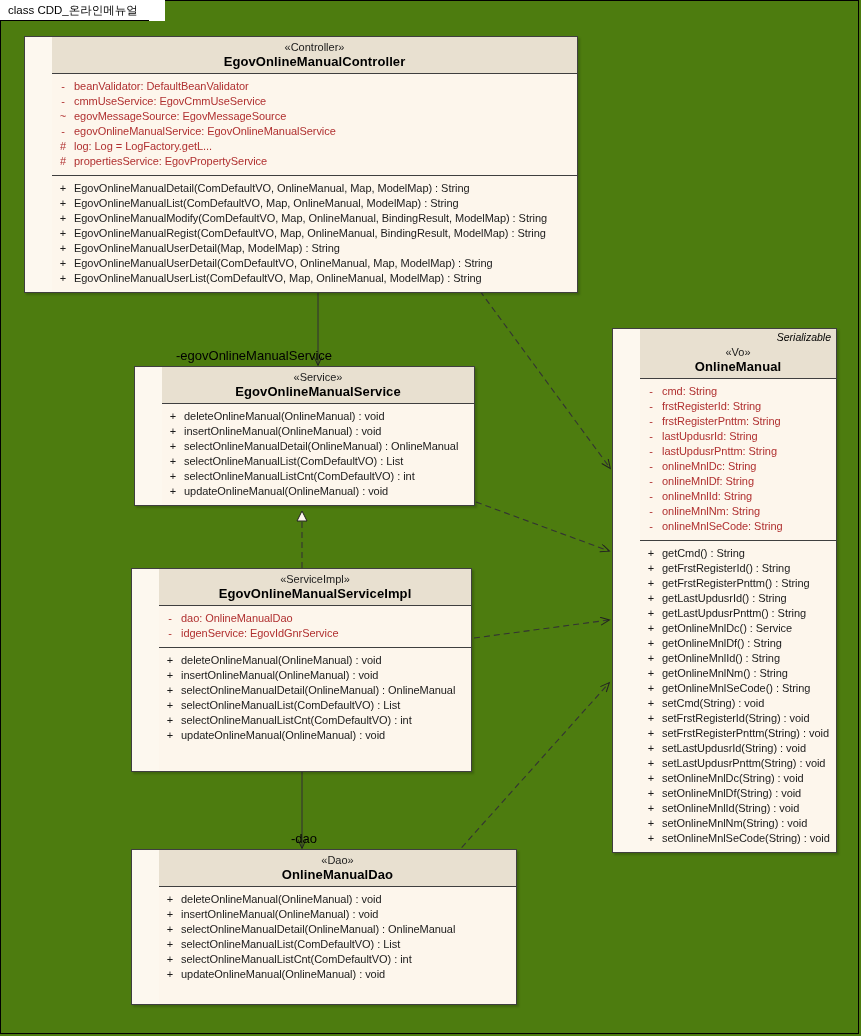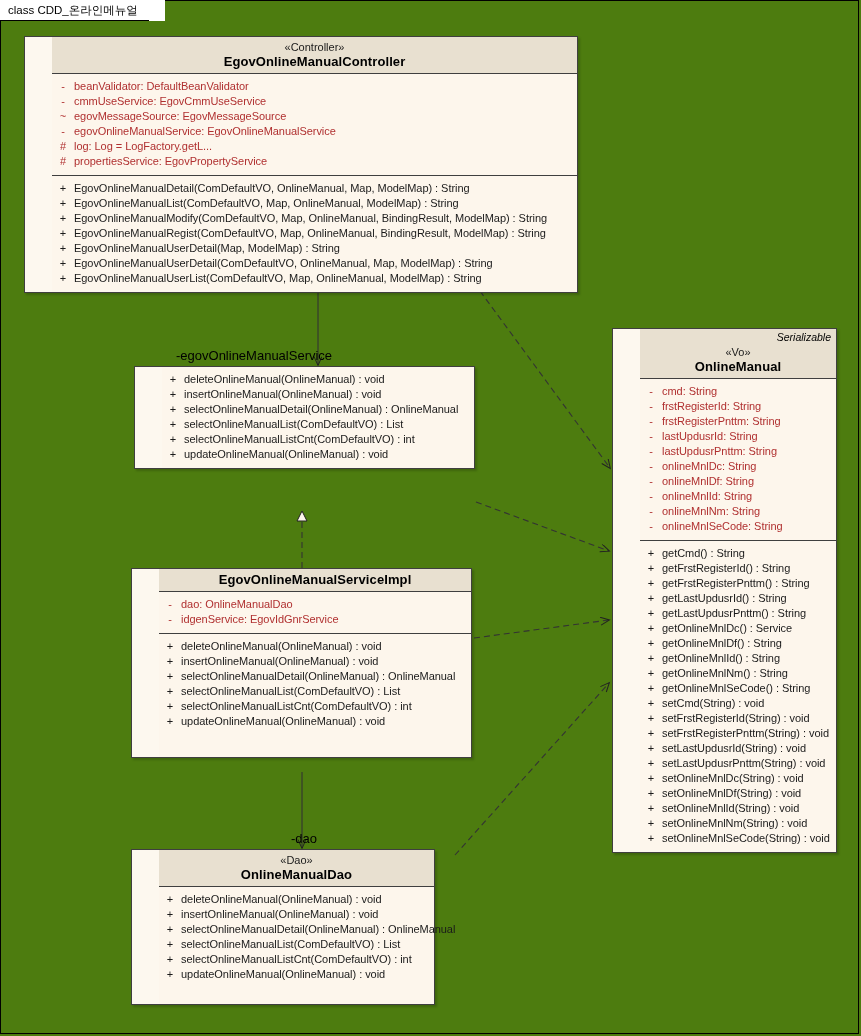--- a/index.html
+++ b/index.html
@@ -247,20 +247,24 @@
           <span class="mtext">EgovOnlineManualUserDetail(ComDefaultVO, OnlineManual, Map, ModelMap) : String</span>
         </div>
       <div class="member op">
           <span class="vis">+</span>
           <span class="mtext">EgovOnlineManualUserList(ComDefaultVO, Map, OnlineManual, ModelMap) : String</span>
         </div>
     </div>
   </div>
 
   <div class="uml-class" id="cls-service" style="left:134px; top:366px; width:341px;">
+    <div class="uml-header">
+      <div class="stereotype">«Service»</div>
+      <div class="classname">EgovOnlineManualService</div>
+    </div>
     <div class="uml-compartment">
       <div class="member op">
           <span class="vis">+</span>
           <span class="mtext">deleteOnlineManual(OnlineManual) : void</span>
         </div>
       <div class="member op">
           <span class="vis">+</span>
           <span class="mtext">insertOnlineManual(OnlineManual) : void</span>
         </div>
       <div class="member op">
@@ -277,20 +281,21 @@
         </div>
       <div class="member op">
           <span class="vis">+</span>
           <span class="mtext">updateOnlineManual(OnlineManual) : void</span>
         </div>
     </div>
   </div>
 
   <div class="uml-class" id="cls-serviceimpl" style="left:131px; top:568px; width:341px;">
     <div class="uml-header">
+      <div class="stereotype">«ServiceImpl»</div>
       <div class="classname">EgovOnlineManualServiceImpl</div>
     </div>
     <div class="uml-compartment">
       <div class="member attr">
           <span class="vis">-</span>
           <span class="mtext">dao:  OnlineManualDao</span>
         </div>
       <div class="member attr">
           <span class="vis">-</span>
           <span class="mtext">idgenService:  EgovIdGnrService</span>
@@ -317,21 +322,21 @@
           <span class="vis">+</span>
           <span class="mtext">selectOnlineManualListCnt(ComDefaultVO) : int</span>
         </div>
       <div class="member op">
           <span class="vis">+</span>
           <span class="mtext">updateOnlineManual(OnlineManual) : void</span>
         </div>
     </div>
   </div>
 
-  <div class="uml-class" id="cls-dao" style="left:131px; top:849px; width:304px;">
+  <div class="uml-class" id="cls-dao" style="left:131px; top:849px; width:386px;">
     <div class="uml-header">
       <div class="stereotype">«Dao»</div>
       <div class="classname">OnlineManualDao</div>
     </div>
     <div class="uml-compartment" style="padding-bottom:22px;">
       <div class="member op">
           <span class="vis">+</span>
           <span class="mtext">deleteOnlineManual(OnlineManual) : void</span>
         </div>
       <div class="member op">

